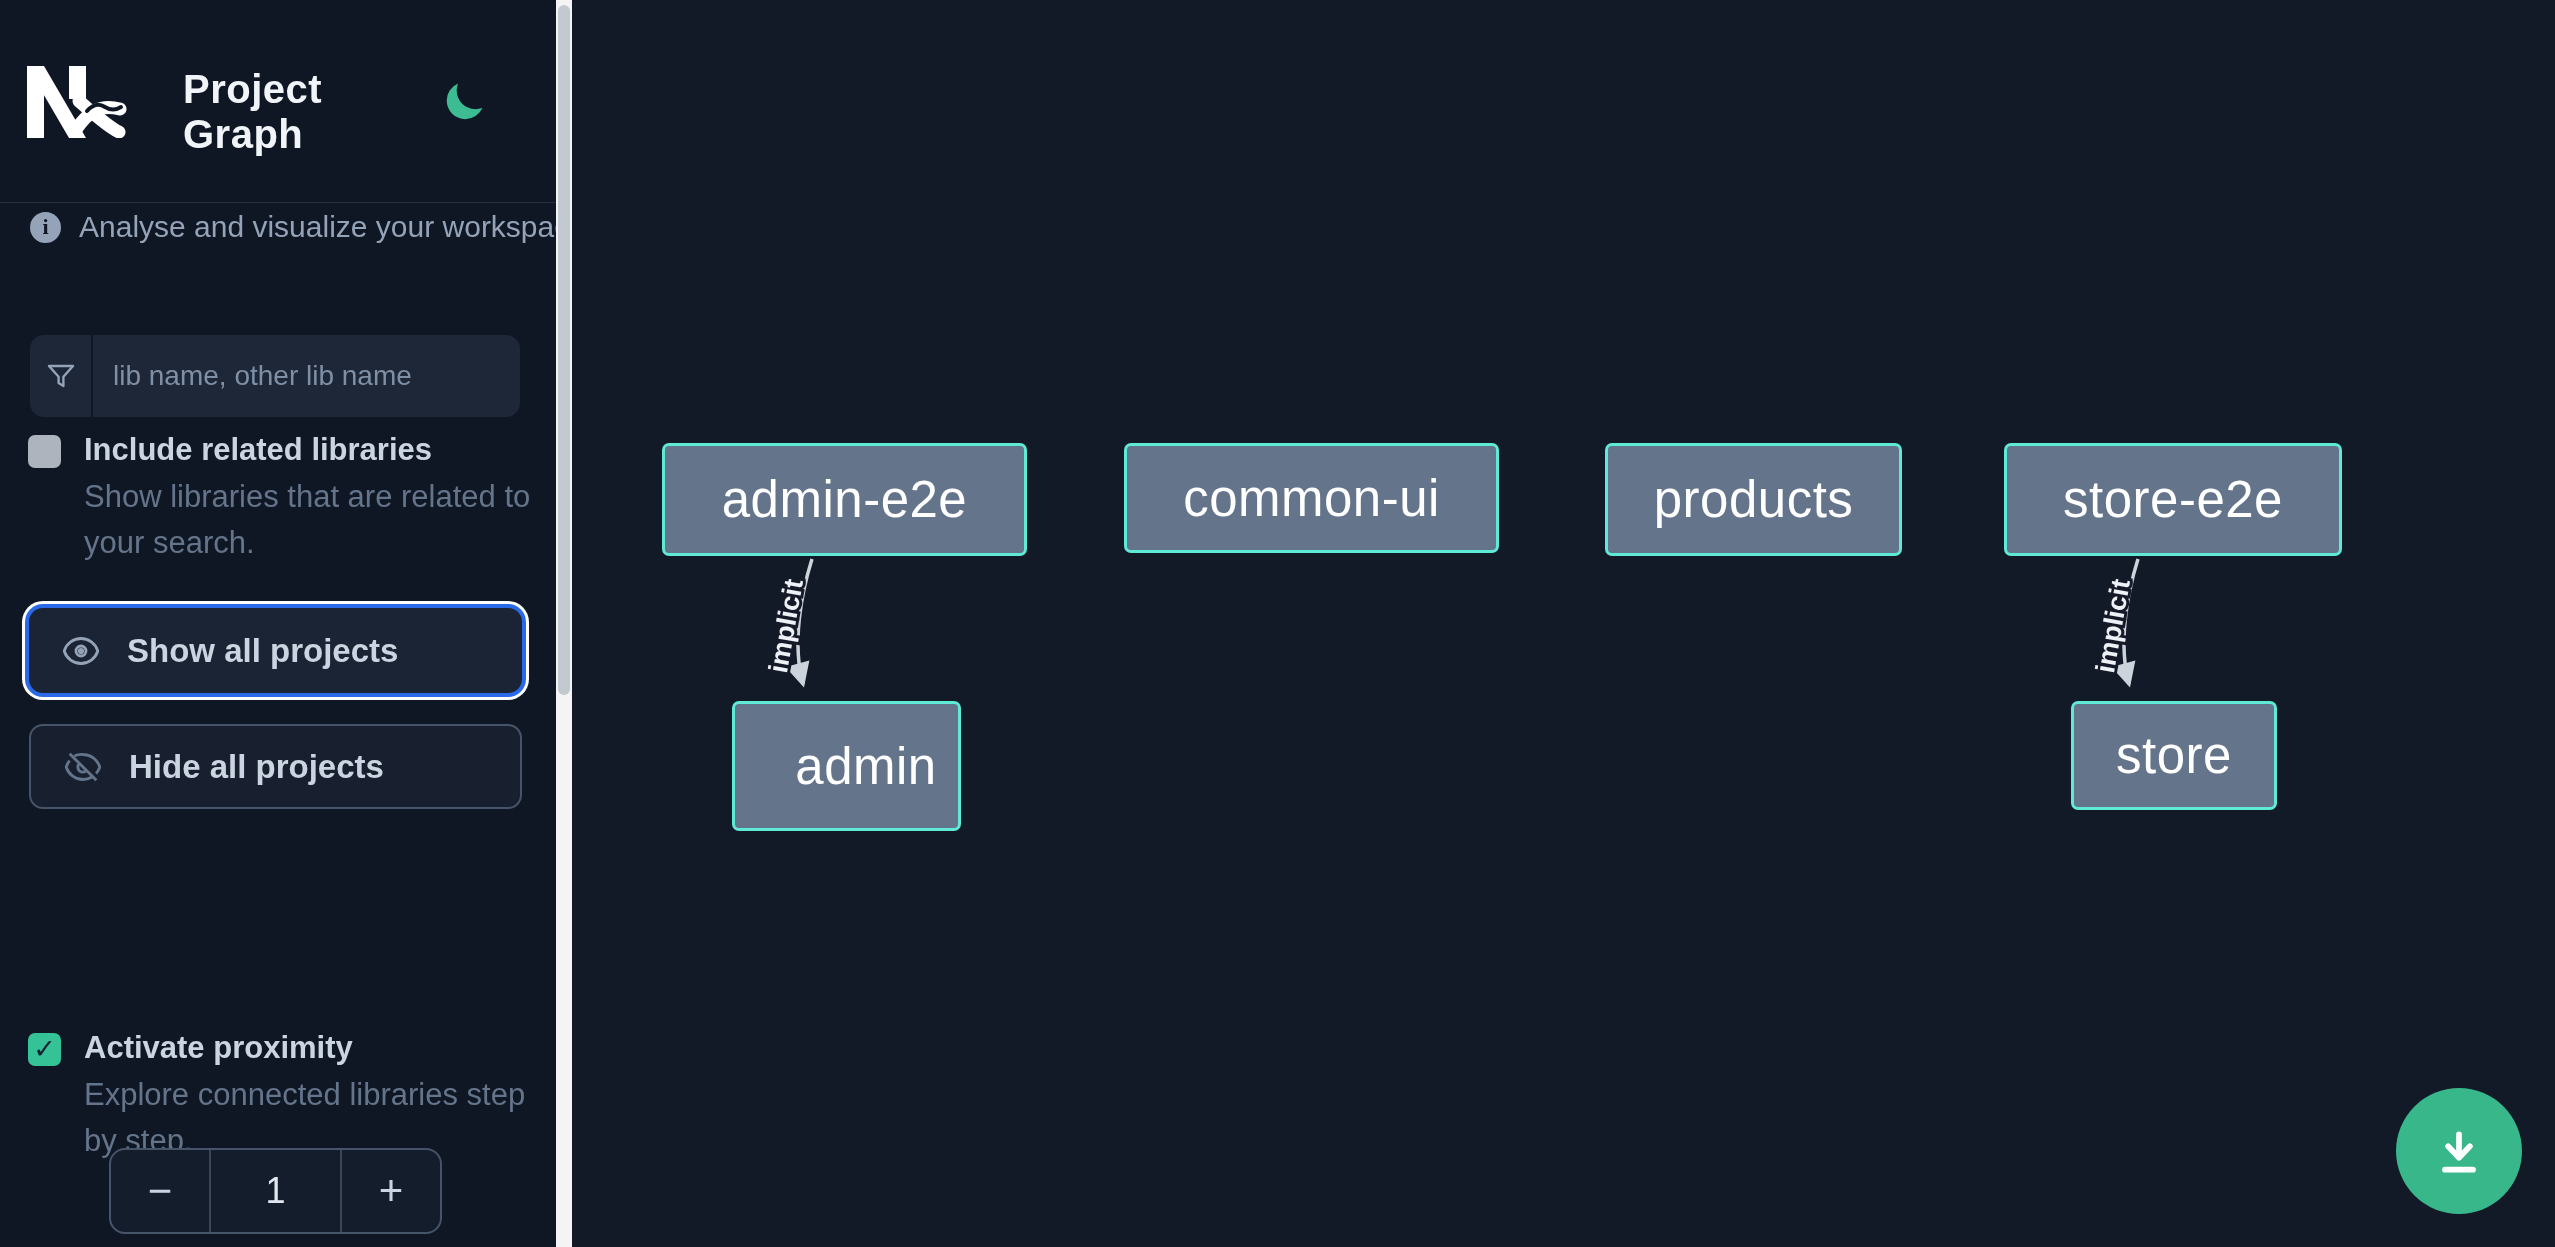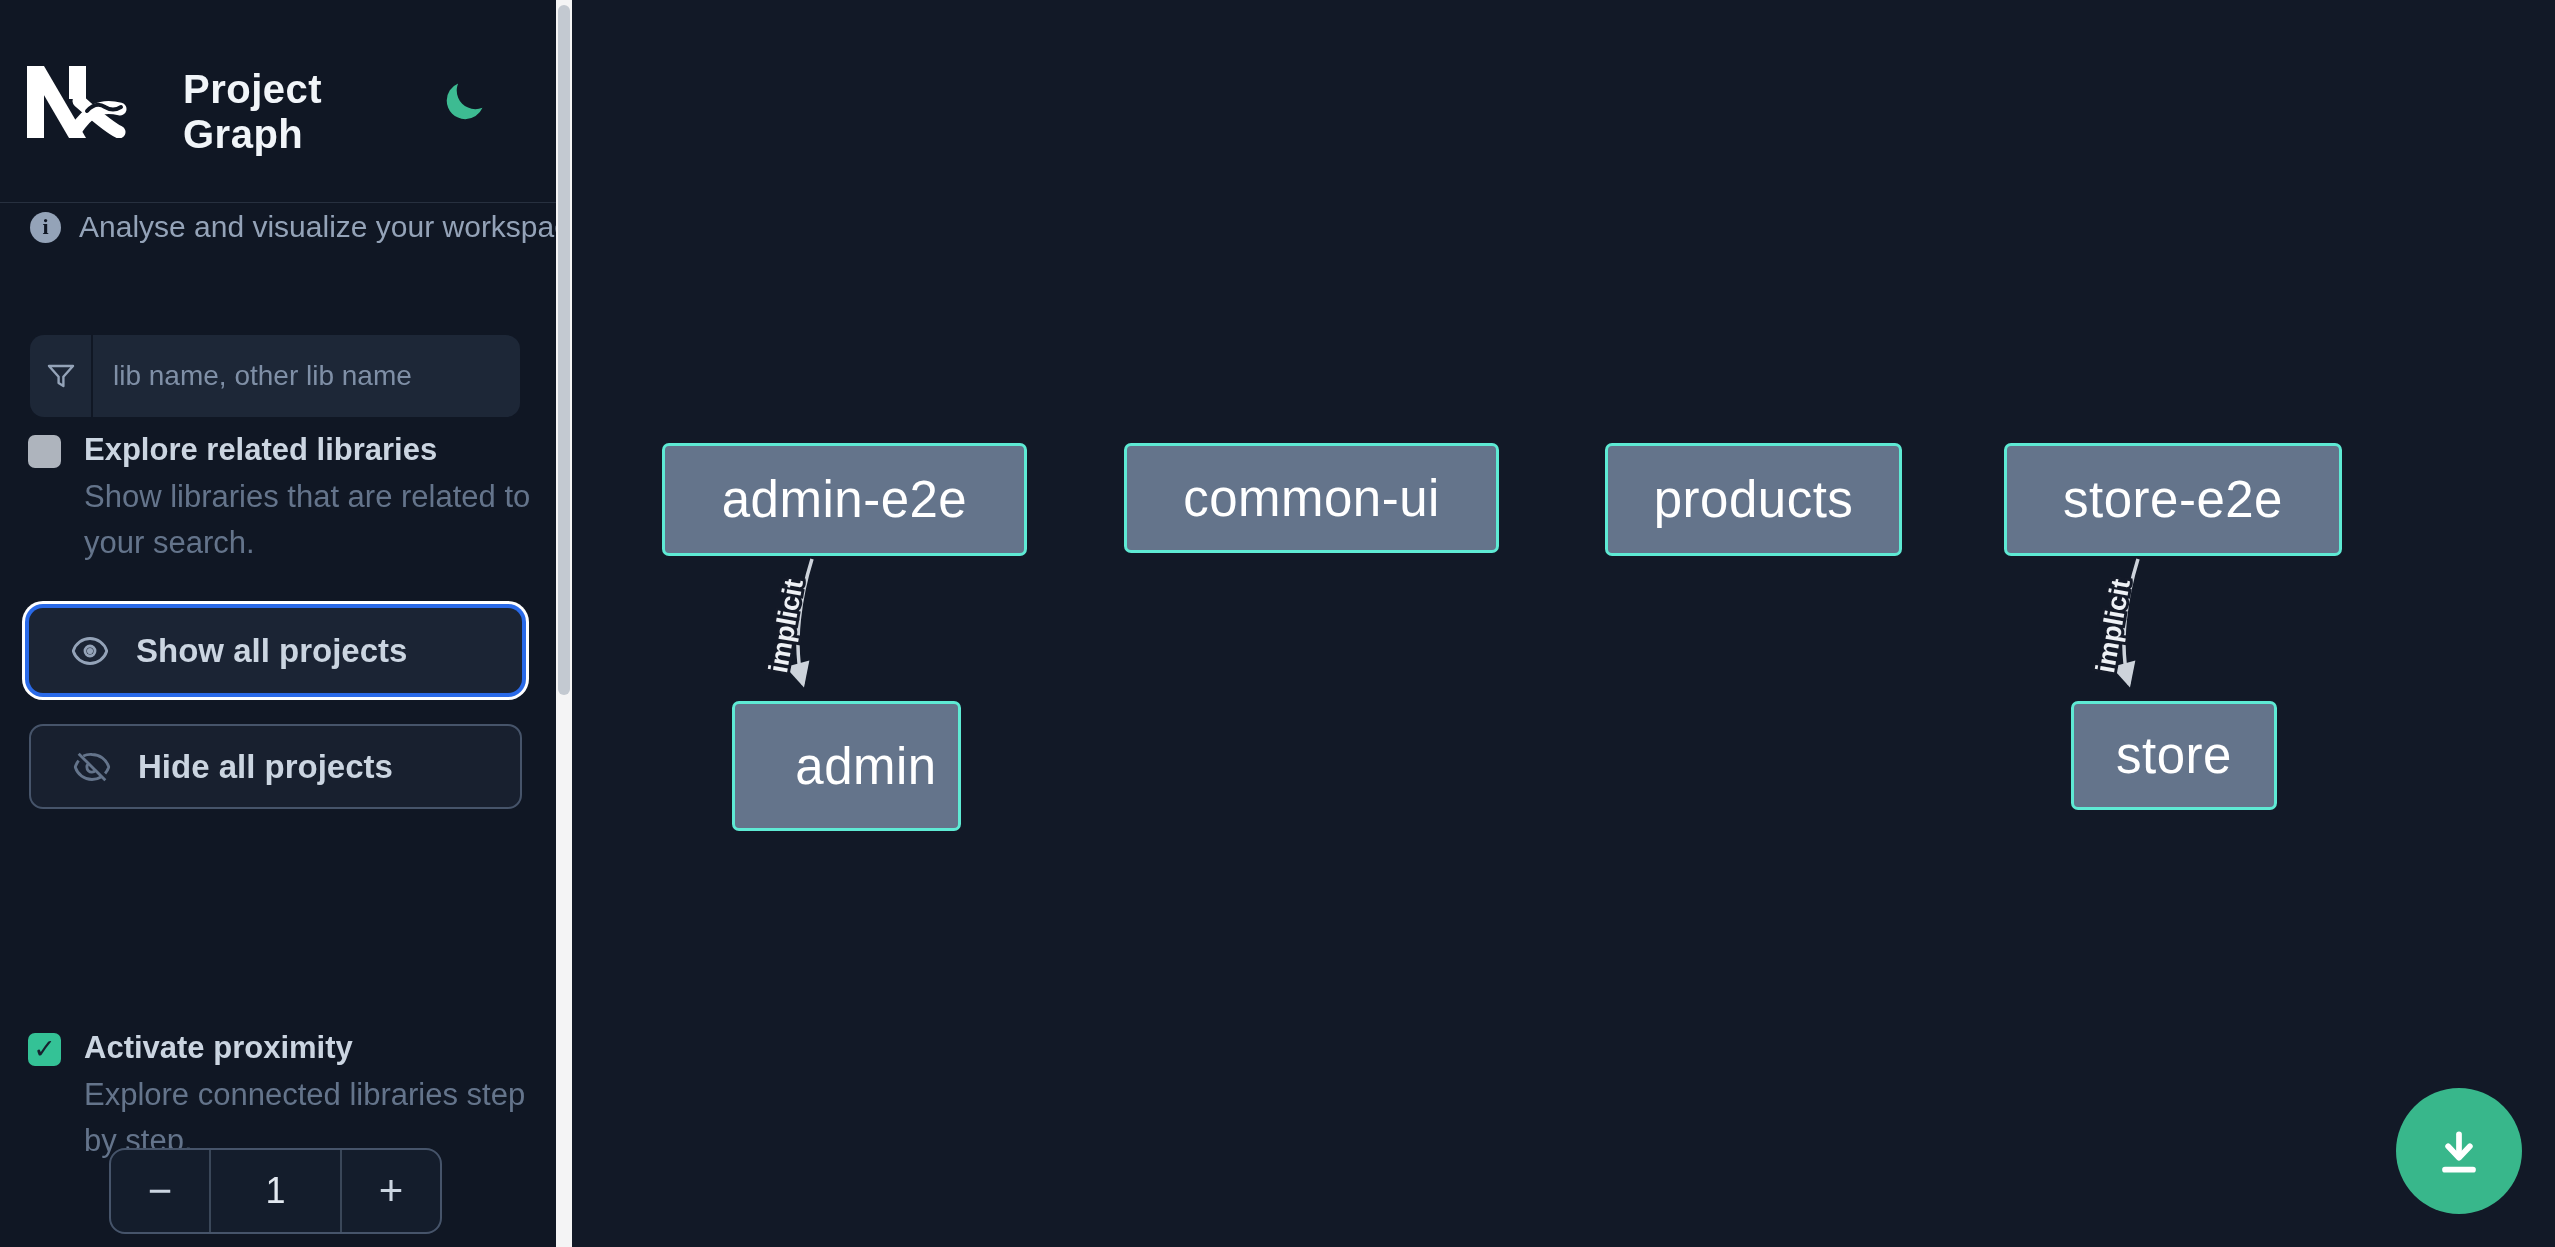--- a/index.html
+++ b/index.html
@@ -43,21 +43,21 @@
               display:flex; align-items:center; justify-content:center; cursor:pointer; }
   .checkbox.gray  { background:#aeb4bd; }
   .checkbox.white { background:#ffffff; border:1px solid #cbd5e1; }
   .checkbox.green { background:#34c296; }
   .checkbox .check { color:#18212f; font-size:27px; font-weight:700; line-height:1; }
   .toggle-text { width:470px; }
   .toggle-label { font-size:31px; font-weight:700; color:#cbd5e1; line-height:36px; }
   .toggle-desc  { margin-top:6px; font-size:31px; color:#64748b; line-height:46px; white-space:pre-line; }
 
   .side-btn { position:absolute; left:29px; width:493px; height:85px;
-              display:flex; align-items:center; gap:26px; padding-left:41px;
+              display:flex; align-items:center; gap:26px; padding-left:32px;
               background:#18202f; border:2px solid #46546a; border-radius:14px; cursor:pointer; }
   .side-btn .btn-label { font-size:33px; font-weight:600; color:#cbd5e1; }
   .side-btn.focused { background:#1b2434; border:none;
                       box-shadow:0 0 0 4px #2a6ae8, 0 0 0 7px #ffffff; }
   .side-btn svg { width:40px; height:40px; flex:0 0 auto; }
 
   .stepper { position:absolute; left:109px; top:1148px; width:333px; height:86px;
              border:2px solid #46546a; border-radius:16px; background:#141d2c;
              display:flex; overflow:hidden; }
   .stepper .cell { display:flex; align-items:center; justify-content:center; color:#cbd5e1; }
@@ -121,21 +121,21 @@
       <svg width="32" height="32" viewBox="0 0 24 24" fill="none" stroke="#94a3b8" stroke-width="1.8" stroke-linejoin="round" stroke-linecap="round">
         <path d="M3 4.5h18l-7.2 8.1v6.9l-3.6-2.2v-4.7z"></path>
       </svg>
     </div>
     <input type="text" placeholder="lib name, other lib name" style="">
   </div>
 
   <div class="toggle" style="top:432px">
     <div class="checkbox gray"></div>
     <div class="toggle-text">
-      <div class="toggle-label">Explore related libraries</div>
+      <div class="toggle-label">Include related libraries</div>
       <div class="toggle-desc">Show libraries that are related to
 your search.</div>
     </div>
   </div>
 
   <button class="side-btn focused" style="top:608px">
     <svg viewBox="0 0 24 24" fill="none" stroke="#94a3b8" stroke-width="1.7">
       <path d="M2.04 12.3a1 1 0 0 1 0-.6C3.42 7.5 7.36 4.5 12 4.5s8.57 3 9.96 7.2a1 1 0 0 1 0 .6c-1.39 4.2-5.32 7.2-9.96 7.2s-8.57-3-9.96-7.2z"></path>
       <circle cx="12" cy="12" r="3"></circle>
       <circle cx="12" cy="12" r="1" fill="#94a3b8"></circle>

